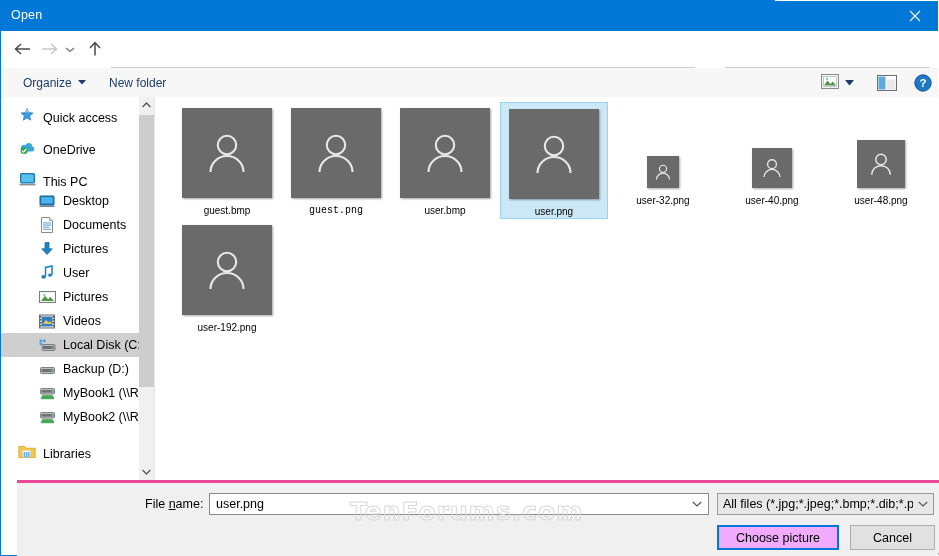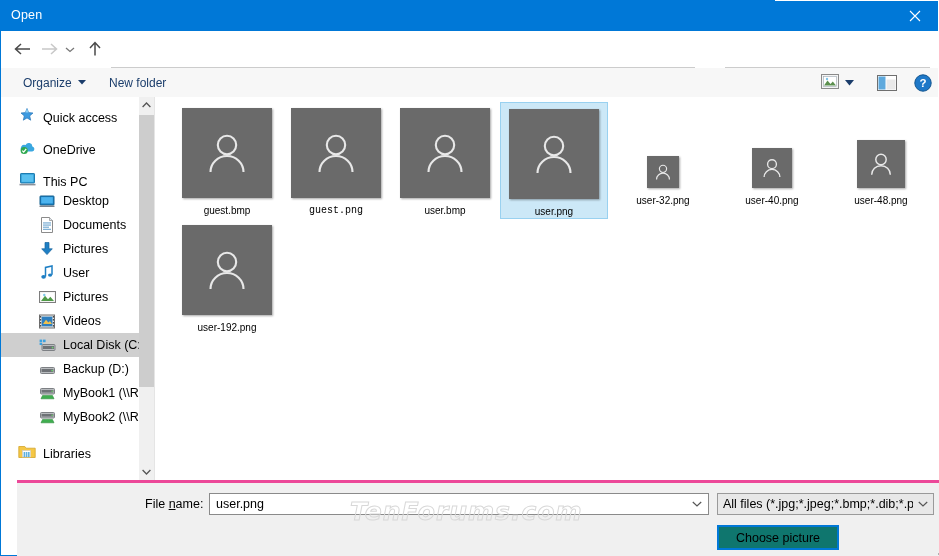--- a/index.html
+++ b/index.html
@@ -189,40 +189,39 @@
   }
   .ft-arrow{width:20px;display:flex;align-items:center;justify-content:center;}
 
   .btn{
     position:absolute;top:42px;height:25px;
     background:#e1e1e1;border:1px solid #adadad;box-sizing:border-box;
     display:flex;align-items:center;justify-content:center;
     font-size:12.5px;color:#000;
   }
   .btn-primary{
-    left:700px;width:122px;border:2px solid #0078d7;background:#0f766e;
+    left:700px;width:122px;border:2px solid #0078d7;background:#f0abfc;
   }
   .btn-cancel{left:833px;width:85px;}
 
   .grip{
     position:absolute;right:4px;bottom:3px;width:12px;height:12px;
   }
   .grip i{
     position:absolute;width:2px;height:2px;background:#b0b0b0;display:block;
   }
 
   .watermark{
     position:absolute;left:349px;top:496px;
     font-family:"DejaVu Sans", sans-serif;
     font-size:25px;font-weight:bold;letter-spacing:1px;
     color:rgba(255,255,255,0.0);
     -webkit-text-stroke:1px #d8d8d8;
     pointer-events:none;
     white-space:nowrap;
-    font-style:italic;
   }
 </style>
 </head>
 <body>
 
 <div class="dialog">
 
   <div class="titlebar">
     <div class="title-text">Open</div>
     <div class="close-btn">
@@ -642,20 +641,23 @@
       <span class="ft-arrow">
         <svg width="10" height="6" viewBox="0 0 10 6">
             <path d="M0.8 1 L5 5 L9.2 1" stroke="#555" stroke-width="1.2" fill="none"></path>
           </svg>
       </span>
     </div>
 
     <div class="btn btn-primary">
       <span>Choose picture</span>
     </div>
+    <div class="btn btn-cancel">
+      <span>Cancel</span>
+    </div>
 
     <div class="grip">
       <i style="left:8px;top:2px;"></i>
       <i style="left:4px;top:6px;"></i>
         <i style="left:8px;top:6px;"></i>
       <i style="left:0px;top:10px;"></i>
         <i style="left:4px;top:10px;"></i>
         <i style="left:8px;top:10px;"></i>
     </div>
   </div>

